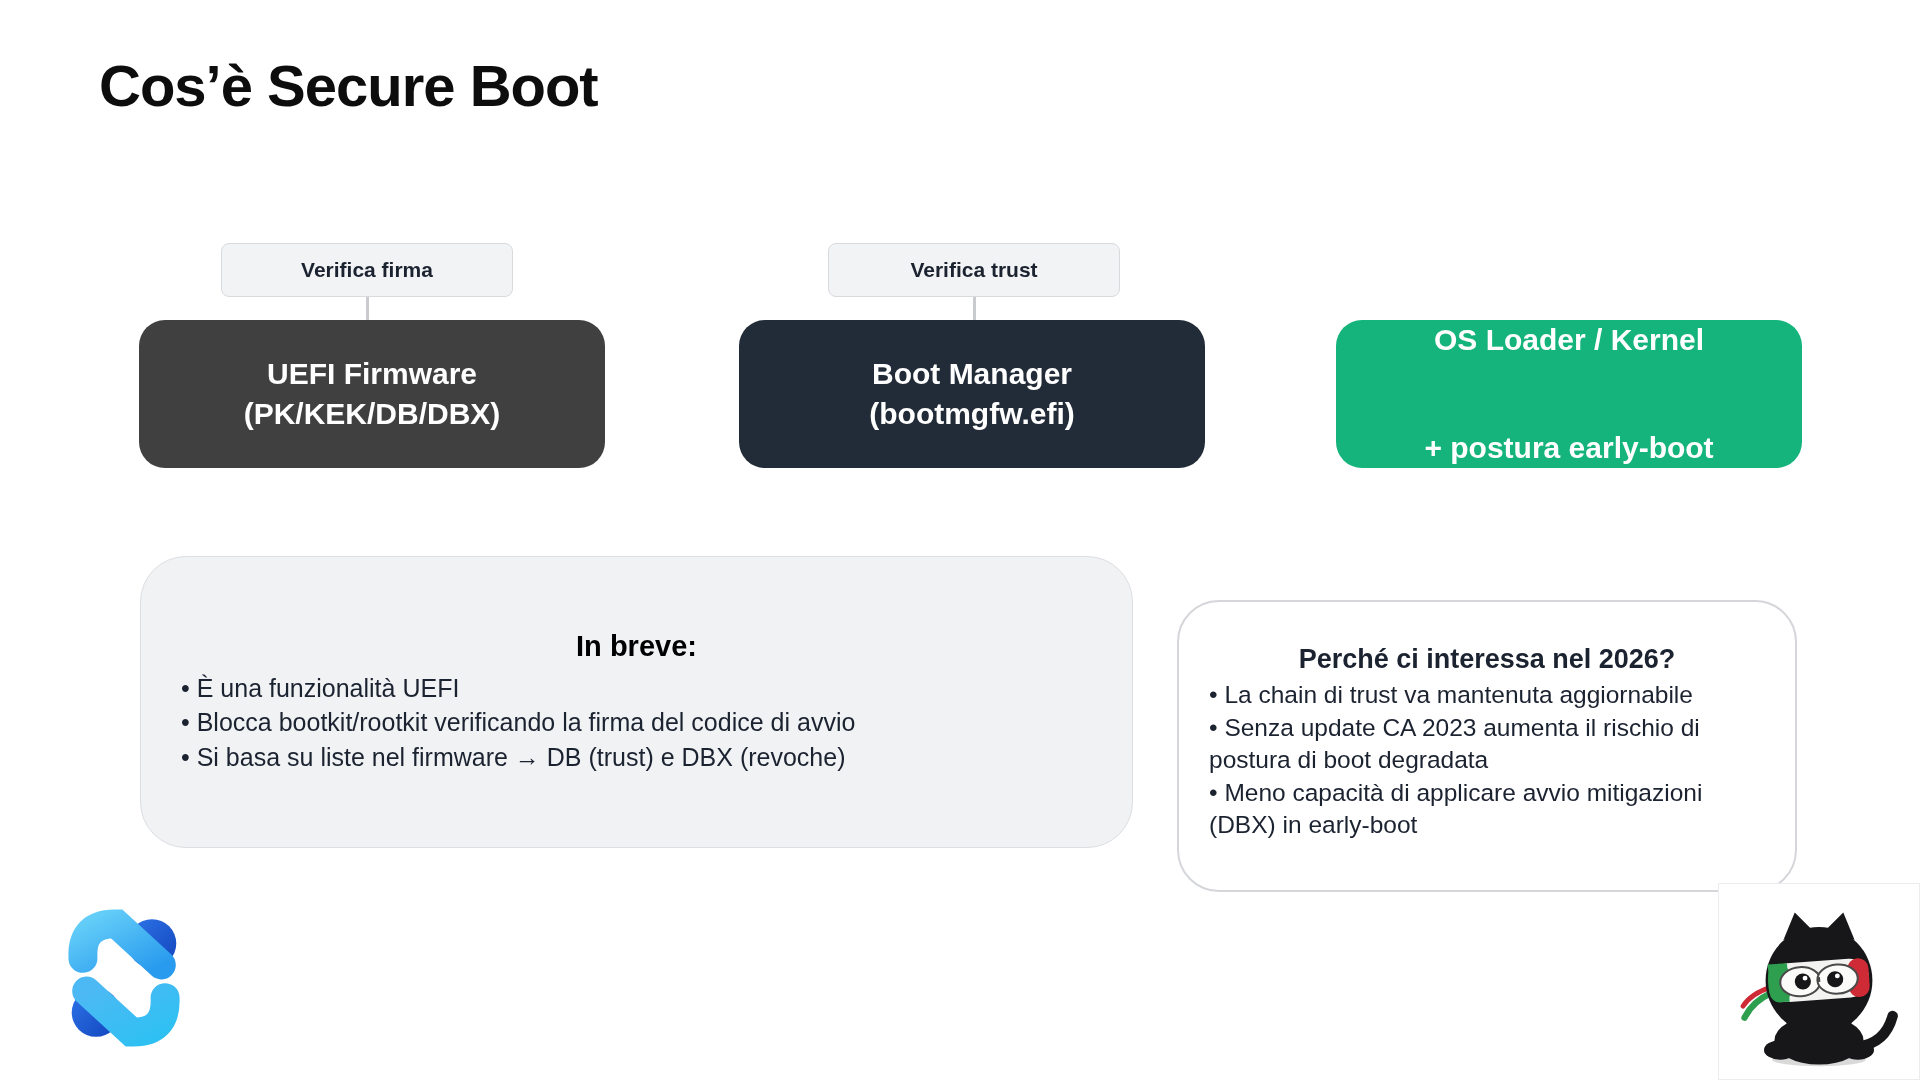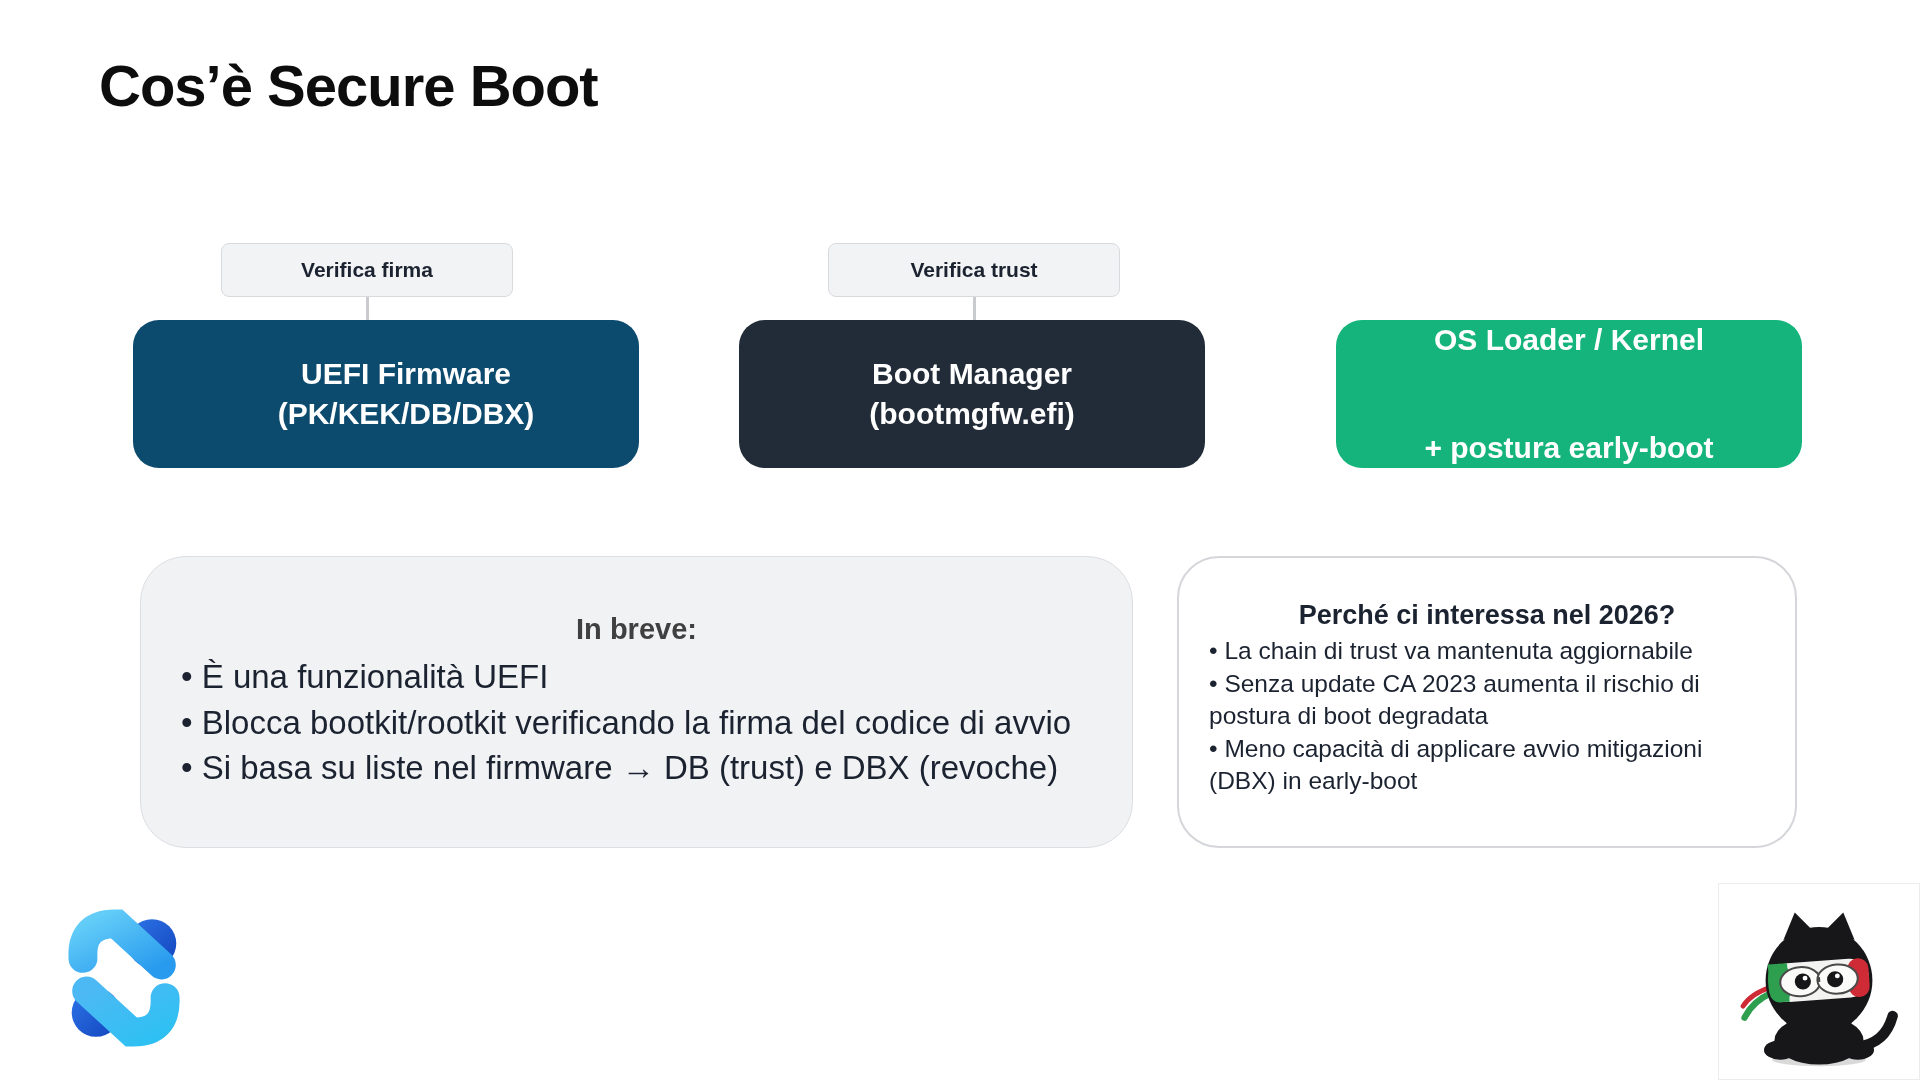--- a/index.html
+++ b/index.html
@@ -14,32 +14,32 @@
   .step-label.firma{left:221px;}
   .step-label.trust{left:828px;}
 
   .connector{position:absolute;top:297px;width:3px;height:23px;background:#c9cbce;}
   .connector.c1{left:366px;}
   .connector.c2{left:973px;}
 
   .chain-box{position:absolute;top:320px;width:466px;height:148px;border-radius:26px;
     display:flex;flex-direction:column;align-items:center;justify-content:center;
     color:#ffffff;font-weight:700;font-size:30px;line-height:1.32;text-align:center;}
-  .chain-box.blue{left:133px;background:#0c4a6e;padding-left:40px;}
+  .chain-box.blue{left:139px;background:#404040;}
   .chain-box.dark{left:739px;background:#222b38;}
   .chain-box.green{left:1336px;background:#15b47d;justify-content:space-between;}
 
   .card{position:absolute;top:556px;height:292px;box-sizing:border-box;}
   .card.breve{left:140px;width:993px;background:#f1f2f4;border:1px solid #dcdee2;border-radius:46px;
     display:flex;flex-direction:column;justify-content:center;padding:0 40px;}
-  .card.breve .card-title{font-size:29px;font-weight:700;text-align:center;margin:0 0 8px 0;color:#404040;}
-  .card.breve .bullet{font-size:33px;line-height:1.38;color:#1b2230;}
+  .card.breve .card-title{font-size:29px;font-weight:700;text-align:center;margin:0 0 8px 0;color:#000000;}
+  .card.breve .bullet{font-size:25px;line-height:1.38;color:#1b2230;}
 
   .card.perche{left:1177px;width:620px;background:#ffffff;border:2px solid #d4d6da;border-radius:42px;
-    padding:42px 30px 0 30px;}
+    padding:42px 30px 0 30px;margin-top:44px;}
   .card.perche .card-title{font-size:27px;font-weight:700;text-align:center;margin:0 0 4px 0;color:#1b2230;}
   .card.perche .bullet{font-size:24.5px;line-height:1.33;color:#1b2230;}
 
   .logo{position:absolute;left:66px;top:908px;width:116px;height:140px;}
 
   .mascot-tile{position:absolute;left:1718px;top:883px;width:202px;height:197px;background:#ffffff;
     border:1px solid #ececee;box-sizing:border-box;display:flex;align-items:center;justify-content:center;}
   .mascot-tile svg{width:168px;height:178px;}
 </style>
 </head>

